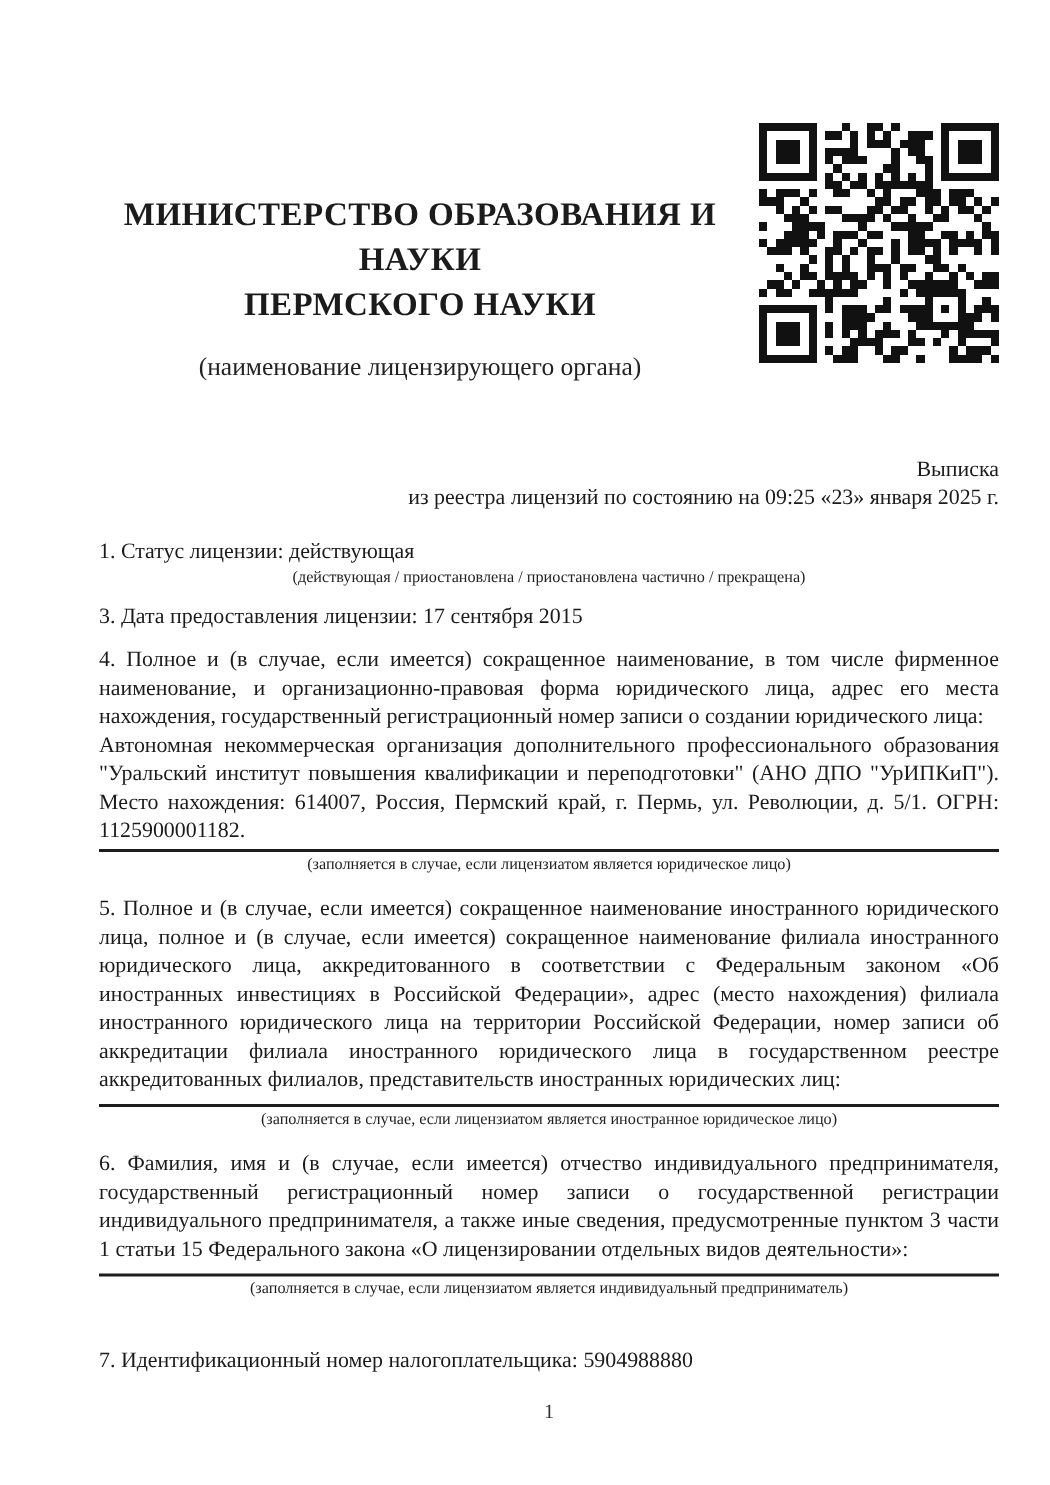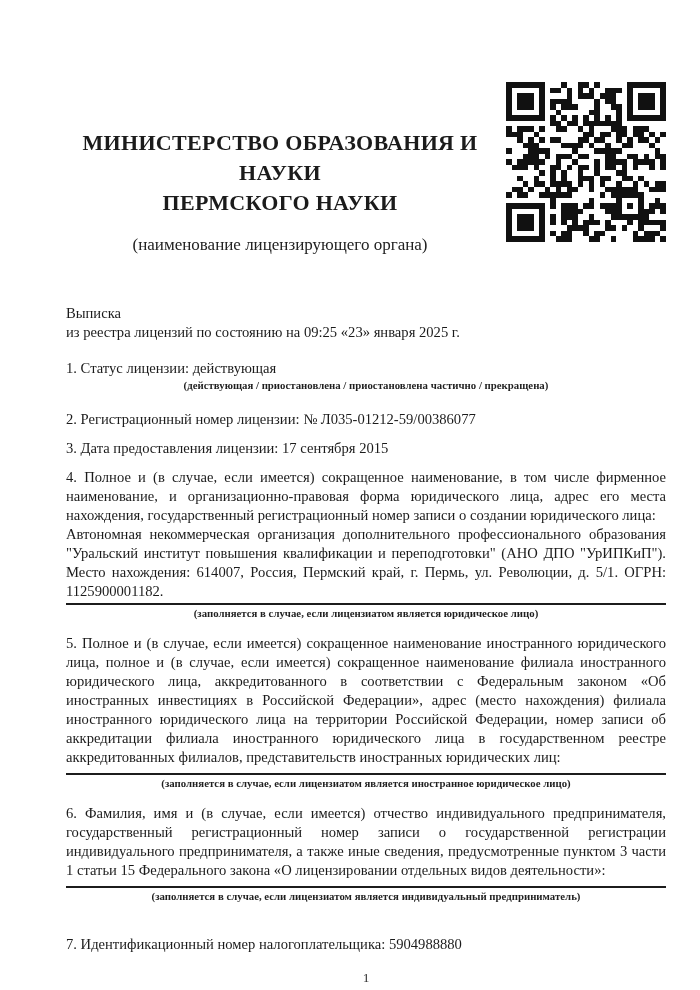--- a/index.html
+++ b/index.html
@@ -15,30 +15,30 @@
 
   
   .header{position:relative;height:242px;}
   .qr-box{position:absolute;top:82px;right:0;width:160px;height:160px;}
   .qr-box svg{display:block;width:160px;height:160px;}
   .title-block{position:absolute;top:128px;left:0;width:428px;text-align:center;}
   .ministry{font-weight:bold;font-size:22px;line-height:30px;letter-spacing:.3px;}
   .ministry-caption{font-size:17px;line-height:13px;margin-top:20px;color:#222;}
 
   
-  .vypiska{margin-top:62px;text-align:left;font-size:14.6px;line-height:19px;}
+  .vypiska{margin-top:62px;text-align:right;font-size:14.6px;line-height:19px;}
 
   
   .item{font-size:14.6px;line-height:19px;}
   .item-gap-lg{margin-top:17px;}
   .item-gap{margin-top:10px;}
   .item-gap-md{margin-top:14px;}
   .item-gap-xl{margin-top:32px;}
   .just{text-align:justify;}
-  .fill-caption{font-size:10.8px;line-height:13px;text-align:center;margin-top:2px;color:#1f1f1f;font-weight:bold;}
+  .fill-caption{font-size:10.8px;line-height:13px;text-align:center;margin-top:2px;color:#1f1f1f;}
   .rule{border-top:2px solid #1c1c1c;height:0;margin-top:2px;}
   .rule-spaced{border-top:2px solid #1c1c1c;height:0;margin-top:6px;}
   .cap1{margin-top:1px;}
 
   .page-number{margin-top:16px;text-align:center;font-size:13.5px;color:#333;}
 </style>
 </head>
 <body>
 
 <div class="page">
@@ -483,21 +483,20 @@
     </div>
 
     <div class="vypiska">
       <div>Выписка</div>
       <div>из реестра лицензий по состоянию на 09:25 «23» января 2025 г.</div>
     </div>
 
     <div class="item item-gap-lg">1. Статус лицензии: действующая</div>
     <div class="fill-caption cap1">(действующая / приостановлена / приостановлена частично / прекращена)</div>
 
-    <div class="item" style="margin-top:18px;">2. Регистрационный номер лицензии: № Л035-01212-59/00386077</div>
 
     <div class="item item-gap">3. Дата предоставления лицензии: 17 сентября 2015</div>
 
     <div class="item item-gap">
       <div class="just">4. Полное и (в случае, если имеется) сокращенное наименование, в том числе фирменное наименование, и организационно-правовая форма юридического лица, адрес его места нахождения, государственный регистрационный номер записи о создании юридического лица:</div>
       <div class="just">Автономная некоммерческая организация дополнительного профессионального образования "Уральский институт повышения квалификации и переподготовки" (АНО ДПО "УрИПКиП"). Место нахождения: 614007, Россия, Пермский край, г. Пермь, ул. Революции, д. 5/1. ОГРН: 1125900001182.</div>
       <div class="rule"></div>
       <div class="fill-caption">(заполняется в случае, если лицензиатом является юридическое лицо)</div>
     </div>
 

